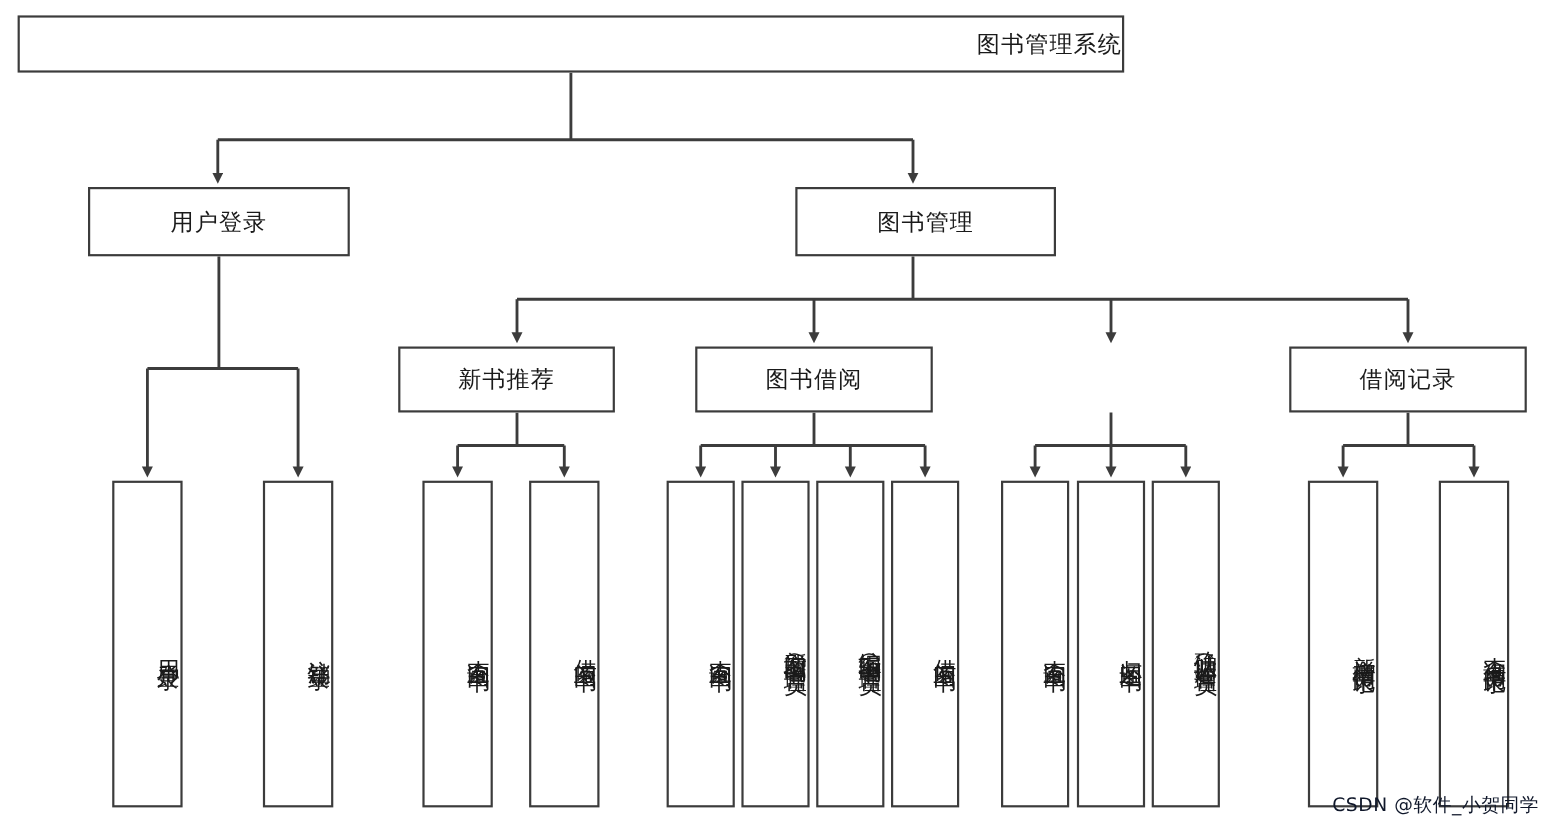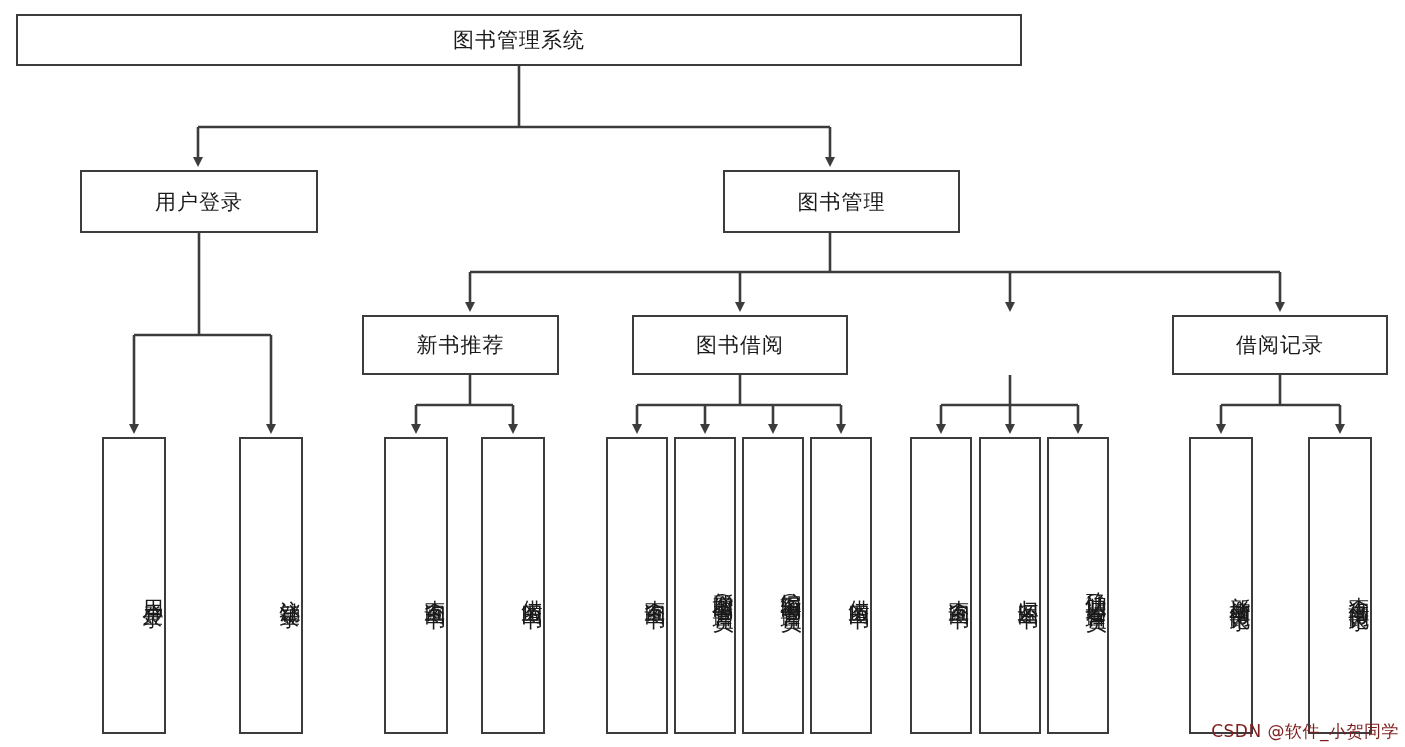--- a/index.html
+++ b/index.html
@@ -8,21 +8,21 @@
   #canvas{position:absolute;left:0;top:0;width:1405px;height:747px;}
   .node{position:absolute;box-sizing:border-box;background:#ffffff;
         border:2px solid #3c3c3c;display:flex;align-items:center;
         justify-content:center;color:#1a1a1a;}
   .node.h{font-size:21px;letter-spacing:1px;}
   .node.v{font-size:21px;writing-mode:vertical-rl;text-orientation:upright;
           letter-spacing:3px;padding-top:6px;align-items:flex-start;
           justify-content:center;line-height:1.05;}
   .node.v .txt{writing-mode:vertical-rl;text-orientation:upright;}
   #watermark{position:absolute;right:6px;bottom:4px;font-size:17px;
-             color:#7f1d1d;letter-spacing:0.5px;white-space:nowrap;
+             color:#0f172a;letter-spacing:0.5px;white-space:nowrap;
              font-family:"DejaVu Sans","Liberation Sans",sans-serif;}
   svg{position:absolute;left:0;top:0;pointer-events:none;}
 </style>
 </head>
 <body>
 
 <div id="canvas">
 
   <svg width="1405" height="747">
     <defs>
@@ -67,21 +67,21 @@
       <path d="M1010,405 L1010,425" marker-end="url(#ah)"></path>
       <path d="M1078,405 L1078,425" marker-end="url(#ah)"></path>
 
       <path d="M1280,375 L1280,405"></path>
       <path d="M1221,405 L1340,405"></path>
       <path d="M1221,405 L1221,425" marker-end="url(#ah)"></path>
       <path d="M1340,405 L1340,425" marker-end="url(#ah)"></path>
     </g>
   </svg>
 
-  <div class="node h" style="left:16px;top:14px;width:1006px;height:52px;">
+  <div class="node h" style="left:16px;top:14px;width:1006px;height:52px;justify-content:flex-end;">
     <span class="txt">图书管理系统</span>
   </div>
 
   <div class="node h" style="left:80px;top:170px;width:238px;height:63px;">
     <span class="txt">用户登录</span>
   </div>
   <div class="node h" style="left:711px;top:170px;width:237px;height:63px;margin-left:12px;">
     <span class="txt">图书管理</span>
   </div>
 

